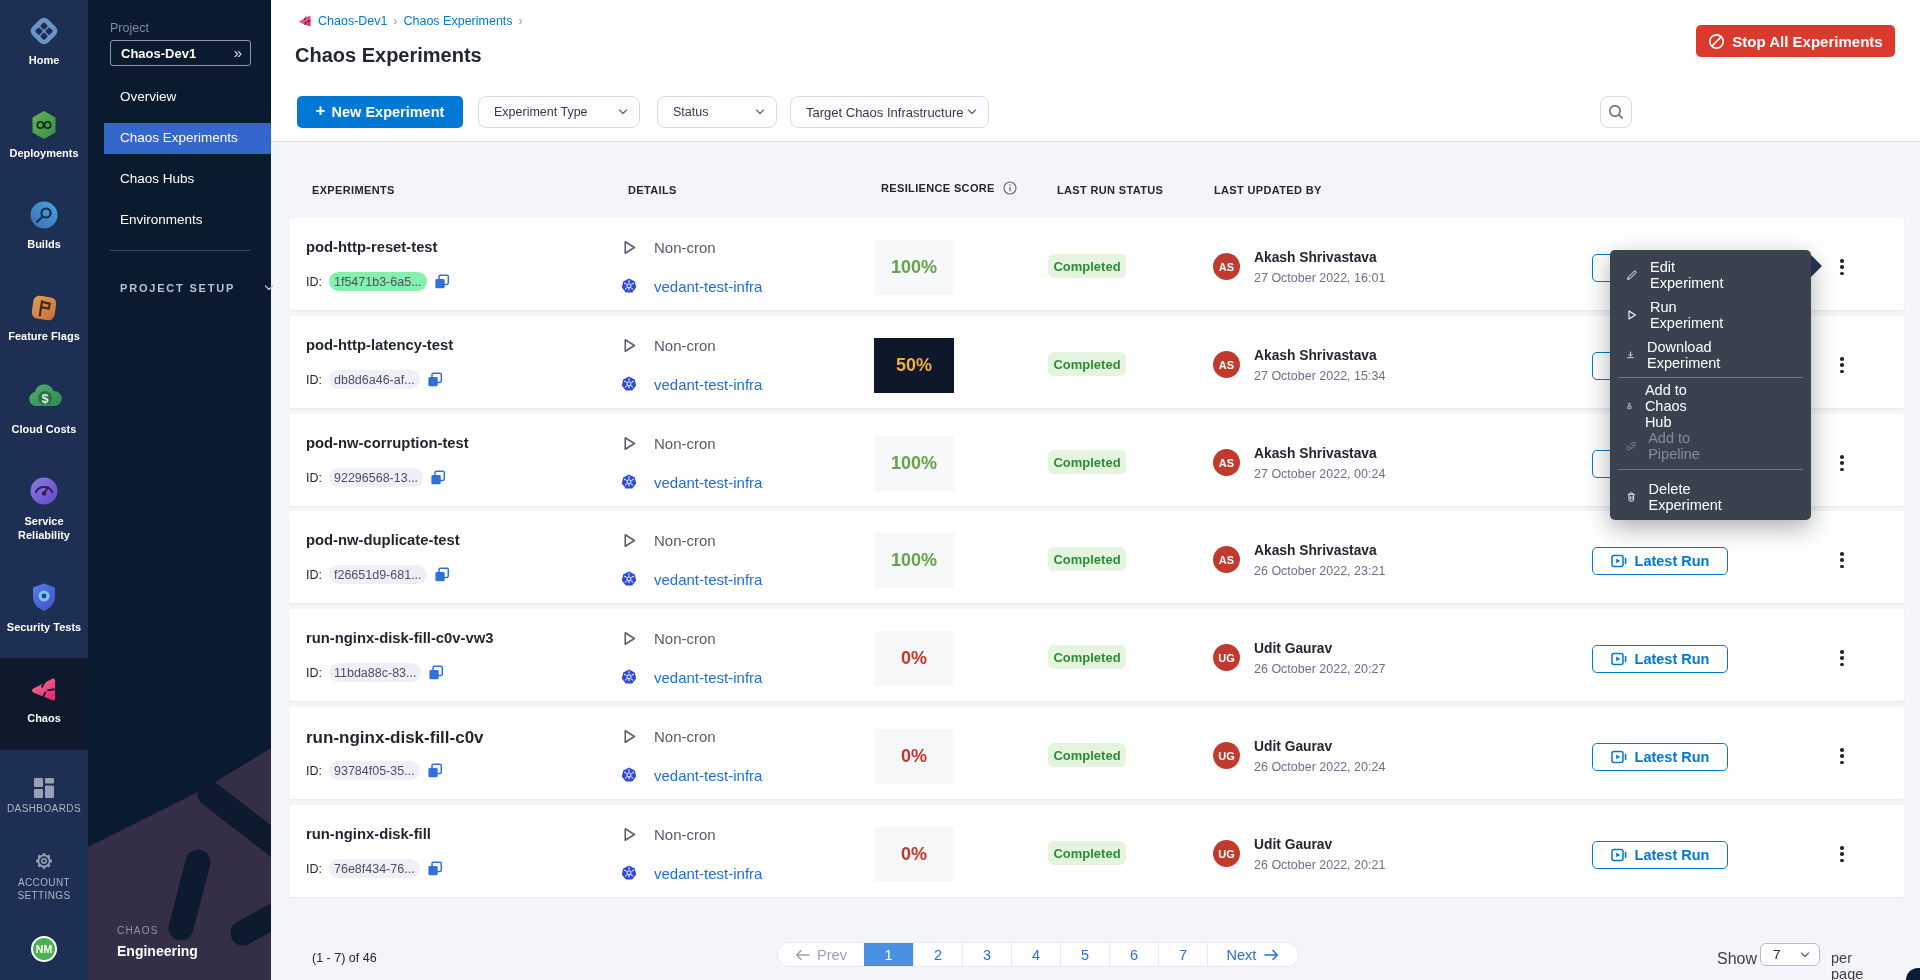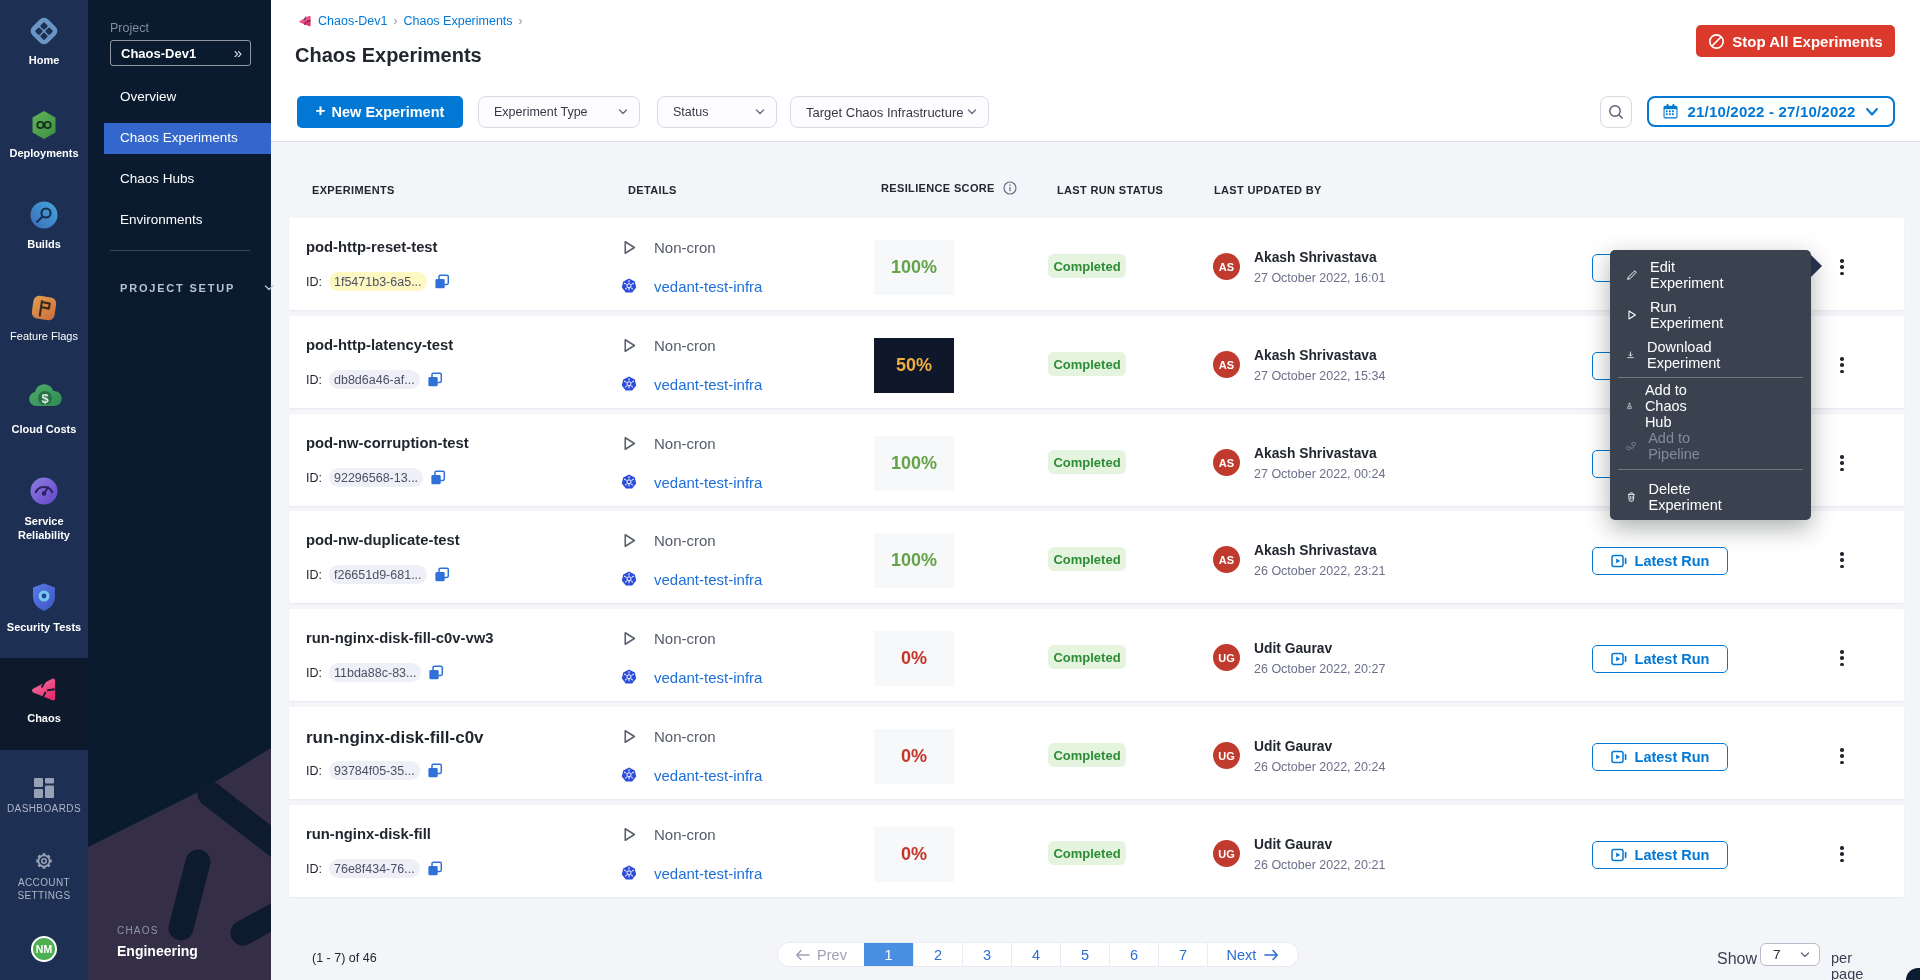--- a/index.html
+++ b/index.html
@@ -61,57 +61,37 @@
       <svg width="12" height="12" viewBox="0 0 12 12">
         <path d="M2.5 4 L6 7.5 L9.5 4" fill="none" stroke="#6b6d85" stroke-width="1.4" stroke-linecap="round" stroke-linejoin="round"></path>
       </svg>
     </div>
 <div class="abs flex" style="left:1600px;top:96px;width:32px;height:32px;border:1px solid #d9dae5;border-radius:8px;background:#fff;justify-content:center">
       <svg width="18" height="18" viewBox="0 0 18 18">
         <circle cx="8" cy="8" r="5.2" fill="none" stroke="#55586f" stroke-width="1.4"></circle>
         <path d="M12 12 L15.6 15.6" stroke="#55586f" stroke-width="1.4"></path>
       </svg>
     </div>
-<div class="abs flex" style="left:1647px;top:96px;width:248px;height:31px;border:2px solid #0278d5;border-radius:8px;background:#fff;justify-content:center;gap:8px">
-      <svg width="17" height="17" viewBox="0 0 17 17">
-        <rect x="1.5" y="2.8" width="14" height="12.6" rx="1.6" fill="#0278d5"></rect>
-        <rect x="4.6" y="0.9" width="2" height="3.4" rx="0.8" fill="#0278d5"></rect>
-        <rect x="10.4" y="0.9" width="2" height="3.4" rx="0.8" fill="#0278d5"></rect>
-        <rect x="2.6" y="6.2" width="11.8" height="8" fill="#fff"></rect>
-        <g fill="#0278d5">
-          <rect x="3.8" y="7.4" width="1.8" height="1.8"></rect>
-          <rect x="6.9" y="7.4" width="1.8" height="1.8"></rect>
-          <rect x="10" y="7.4" width="1.8" height="1.8"></rect>
-          <rect x="3.8" y="10.3" width="1.8" height="1.8"></rect>
-          <rect x="6.9" y="10.3" width="1.8" height="1.8"></rect>
-          <rect x="10" y="10.3" width="1.8" height="1.8"></rect>
-        </g>
-      </svg>
-      <span style="font-size:15px;font-weight:bold;color:#0278d5;letter-spacing:0.2px">21/10/2022 - 27/10/2022</span>
-      <svg width="16" height="16" viewBox="0 0 16 16">
-        <path d="M3 5 L8 10.5 L13 5" fill="none" stroke="#0278d5" stroke-width="2" stroke-linecap="round" stroke-linejoin="round"></path>
-      </svg>
-    </div>
 <div class="abs" style="left:312px;top:184px;font-size:11px;font-weight:bold;color:#24272f;letter-spacing:0.35px">EXPERIMENTS</div>
 <div class="abs" style="left:628px;top:184px;font-size:11px;font-weight:bold;color:#24272f;letter-spacing:0.35px">DETAILS</div>
 <div class="abs flex" style="left:881px;top:181px;gap:8px">
       <span style="font-size:11px;font-weight:bold;color:#24272f;letter-spacing:0.35px">RESILIENCE SCORE</span>
       <svg width="14" height="14" viewBox="0 0 14 14">
         <circle cx="7" cy="7" r="6" fill="none" stroke="#6b6d85" stroke-width="1.2"></circle>
         <rect x="6.35" y="6" width="1.3" height="4.2" fill="#6b6d85"></rect>
         <rect x="6.35" y="3.4" width="1.3" height="1.4" fill="#6b6d85"></rect>
       </svg>
     </div>
 <div class="abs" style="left:1057px;top:184px;font-size:11px;font-weight:bold;color:#24272f;letter-spacing:0.35px">LAST RUN STATUS</div>
 <div class="abs" style="left:1214px;top:184px;font-size:11px;font-weight:bold;color:#24272f;letter-spacing:0.35px">LAST UPDATED BY</div>
 <div class="abs" style="left:289px;top:218px;width:1615px;height:92px;background:#fff;border-radius:2px;box-shadow:0 1px 2px rgba(40,41,61,0.06)"></div>
 <div class="abs" style="left:306px;top:239px;font-size:14.8px;font-weight:bold;color:#1f242d">pod-http-reset-test</div>
 <div class="abs flex" style="left:306px;top:272px;height:19px;gap:7px">
       <span style="font-size:12.5px;color:#22262f">ID:</span>
-      <span class="flex" style="background:#fef9c3;border-radius:10px;height:19px;padding:0 5px;font-size:12.5px;color:#4c5065">1f5471b3-6a5...</span>
+      <span class="flex" style="background:#86efac;border-radius:10px;height:19px;padding:0 5px;font-size:12.5px;color:#4c5065">1f5471b3-6a5...</span>
       <svg width="16" height="16" viewBox="0 0 16 16">
         <rect x="5" y="1.2" width="9.3" height="9.3" rx="1.4" fill="none" stroke="#2f71d8" stroke-width="1.5"></rect>
         <rect x="1.4" y="5" width="9.3" height="9.3" rx="1.4" fill="#2f71d8"></rect>
       </svg>
     </div>
 <div class="abs flex" style="left:621px;top:239px;height:17px;gap:16px">
       <svg width="17" height="17" viewBox="0 0 16 16">
         <path d="M4 2.6 L12.6 8 L4 13.4 Z" fill="none" stroke="#5b606e" stroke-width="1.5" stroke-linejoin="round"></path>
       </svg>
       <span style="font-size:15px;color:#555b6a">Non-cron</span>
@@ -574,21 +554,21 @@
             <stop offset="0" stop-color="#e0a052"></stop>
             <stop offset="1" stop-color="#cc6b3e"></stop>
           </linearGradient>
         </defs>
         <g transform="rotate(8 17 17)">
           <rect x="5.5" y="5.5" width="23" height="23" rx="6" fill="url(#gff)"></rect>
         </g>
         <path d="M12.8 24.5 L15 10 M15 11 L22.8 12.6 L21.8 17.6 L14 16" fill="none" stroke="#3c2a17" stroke-width="2.1" stroke-linejoin="round" stroke-linecap="round"></path>
       </svg>
     </div>
-<div class="abs" style="left:0;top:330.0px;width:88px;text-align:center;font-size:11px;font-weight:normal;color:#fff;z-index:41">Feature Flags</div>
+<div class="abs" style="left:0;top:330.0px;width:88px;text-align:center;font-size:11px;font-weight:bold;color:#fff;z-index:41">Feature Flags</div>
 <div class="abs" style="left:27px;top:382px;z-index:41">
       <svg width="36" height="30" viewBox="0 0 36 30">
         <defs>
           <linearGradient id="gcc" x1="0" y1="0" x2="1" y2="1">
             <stop offset="0" stop-color="#4fae6b"></stop>
             <stop offset="1" stop-color="#2c8a54"></stop>
           </linearGradient>
         </defs>
         <path d="M9 24 a7 7 0 0 1 -1-13.9 A9.5 9.5 0 0 1 26.5 9 a7.5 7.5 0 0 1 1.5 15 Z" fill="url(#gcc)"></path>
         <circle cx="18" cy="16" r="7" fill="#2c6e46"></circle>

